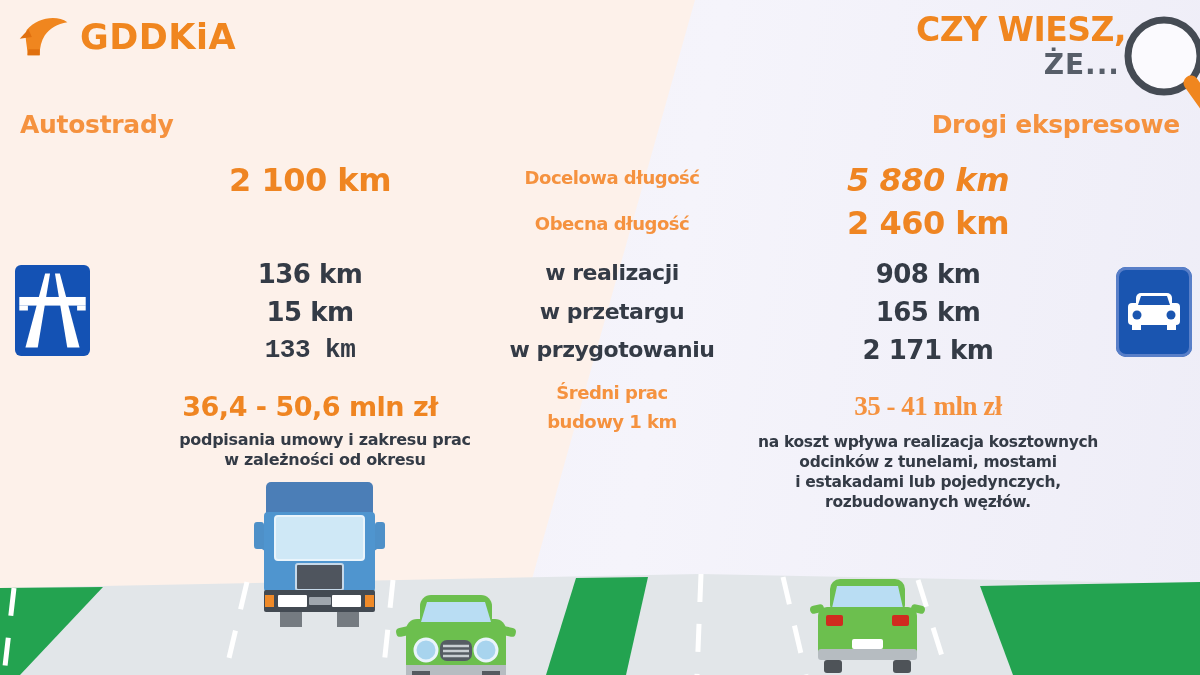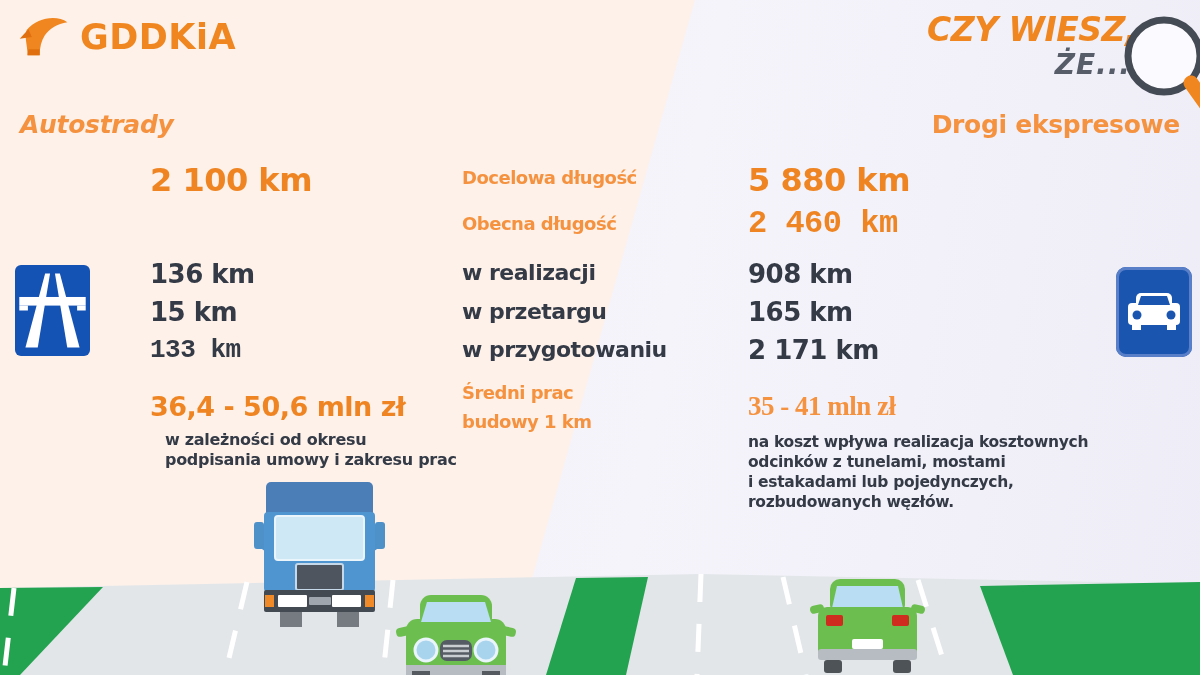--- a/index.html
+++ b/index.html
@@ -2,37 +2,37 @@
 <html><head>
 <meta charset="utf-8">
 <style>
   html,body{margin:0;padding:0;background:#fff;}
   .stage{position:relative;width:1200px;height:675px;overflow:hidden;
          font-family:"DejaVu Sans","Liberation Sans",sans-serif;font-weight:700;}
   .bg-peach{position:absolute;inset:0;background:#fdf1ea;}
   .bg-lavender{position:absolute;inset:0;
       background:linear-gradient(100deg,#efeef8 0%,#f5f4fb 55%,#eeedf7 100%);
       clip-path:polygon(695px 0px,1200px 0px,1200px 675px,505px 675px);}
-  .txt{position:absolute;line-height:1.18;text-align:left;white-space:nowrap;}
+  .txt{position:absolute;line-height:1.18;text-align:center;white-space:nowrap;}
   .orange-strong{color:#ef8522;}
   .orange-soft{color:#f5923f;}
   .dark{color:#343b46;}
   .big-num{font-size:32px;letter-spacing:-0.5px;}
   .mid-num{font-size:26px;letter-spacing:-0.5px;}
   .label-orange{font-size:18px;letter-spacing:-0.5px;}
   .label-dark{font-size:22px;letter-spacing:-0.5px;}
   .cost{font-size:27px;letter-spacing:-0.5px;}
   .note{font-size:16px;line-height:20px;letter-spacing:-0.3px;}
   .section-title{font-size:25px;letter-spacing:-0.3px;}
   .col-left{left:150px;width:320px;}
   .col-mid{left:462px;width:300px;}
   .col-right{left:748px;width:360px;}
   .logo{position:absolute;left:18px;top:14px;display:flex;align-items:center;gap:10px;}
   .logo-text{font-size:35px;color:#f0861f;letter-spacing:0.5px;font-weight:800;}
-  .tagline{position:absolute;right:63px;top:12px;width:320px;text-align:right;font-style:italic;}
+  .tagline{position:absolute;right:74px;top:12px;width:320px;text-align:right;}
   .tagline .l1{font-size:33px;color:#f0861f;line-height:1.1;letter-spacing:-0.5px;}
   .tagline .l2{font-size:28px;color:#575e69;line-height:1.2;padding-right:6px;letter-spacing:1px;}
   .sign{position:absolute;border-radius:6px;}
   svg{display:block;}
 </style>
 </head>
 <body>
 
 <div class="stage">
 
@@ -137,45 +137,45 @@
 
   <div class="tagline">
     <div class="l1">CZY WIESZ,</div>
     <div class="l2">ŻE...</div>
   </div>
   <svg style="position:absolute;left:1118px;top:8px;" width="92" height="110" viewBox="0 0 92 110">
     <circle cx="46" cy="48" r="36" fill="#fbfafe" stroke="#454b54" stroke-width="7"></circle>
     <line x1="73" y1="75" x2="88" y2="96" stroke="#f0861f" stroke-width="15" stroke-linecap="round"></line>
   </svg>
 
-  <div class="txt section-title orange-soft" style="left:20px;top:110px;text-align:center;font-style:italic;">Autostrady</div>
+  <div class="txt section-title orange-soft" style="left:20px;top:110px;text-align:center;">Autostrady</div>
   <div class="txt section-title orange-soft" style="right:20px;top:110px;text-align:right;">Drogi ekspresowe</div>
 
   <div class="txt big-num orange-strong col-left" style="top:162px;">2 100 km</div>
   <div class="txt mid-num dark col-left" style="top:259px;">136 km</div>
   <div class="txt mid-num dark col-left" style="top:297px;">15 km</div>
   <div class="txt mid-num dark col-left" style="top:335px;font-family:Liberation Mono, monospace;">133 km</div>
   <div class="txt cost orange-strong col-left" style="top:391px;">36,4 - 50,6 mln zł</div>
   <div class="txt note dark" style="left:165px;width:320px;top:430px;">
+    <div>podpisania umowy i zakresu prac</div>
     <div>w zależności od okresu</div>
-    <div>podpisania umowy i zakresu prac</div>
   </div>
 
   <div class="txt label-orange orange-soft col-mid" style="top:167px;">Docelowa długość</div>
   <div class="txt label-orange orange-soft col-mid" style="top:213px;">Obecna długość</div>
   <div class="txt label-dark dark col-mid" style="top:260px;">w realizacji</div>
   <div class="txt label-dark dark col-mid" style="top:299px;">w przetargu</div>
   <div class="txt label-dark dark col-mid" style="top:337px;">w przygotowaniu</div>
   <div class="txt label-orange orange-soft col-mid" style="top:378px;line-height:29px;">
     <div>Średni prac</div>
     <div>budowy 1 km</div>
   </div>
 
-  <div class="txt big-num orange-strong col-right" style="top:162px;">5 880 km</div>
-  <div class="txt big-num orange-strong col-right" style="top:205px;font-family:Liberation Mono, monospace;">2 460 km</div>
+  <div class="txt big-num orange-strong col-right" style="top:162px;font-style:italic;">5 880 km</div>
+  <div class="txt big-num orange-strong col-right" style="top:205px;">2 460 km</div>
   <div class="txt mid-num dark col-right" style="top:259px;">908 km</div>
   <div class="txt mid-num dark col-right" style="top:297px;">165 km</div>
   <div class="txt mid-num dark col-right" style="top:335px;">2 171 km</div>
   <div class="txt cost orange-soft col-right" style="top:391px;font-family:Liberation Serif, serif;">35 - 41 mln zł</div>
   <div class="txt note dark" style="left:748px;width:360px;top:432px;font-size:15.5px;">
     <div>na koszt wpływa realizacja kosztownych</div>
     <div>odcinków z tunelami, mostami</div>
     <div>i estakadami lub pojedynczych,</div>
     <div>rozbudowanych węzłów.</div>
   </div>

